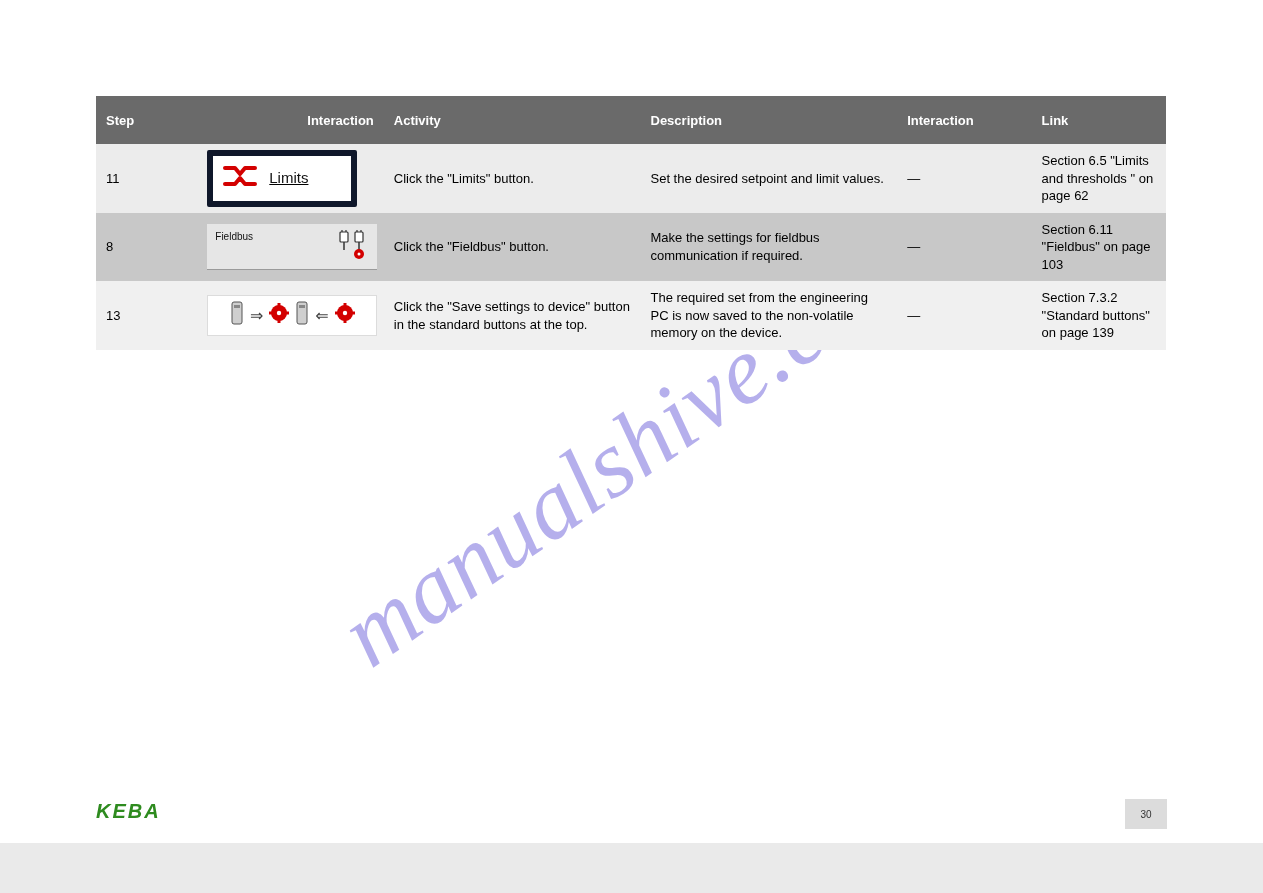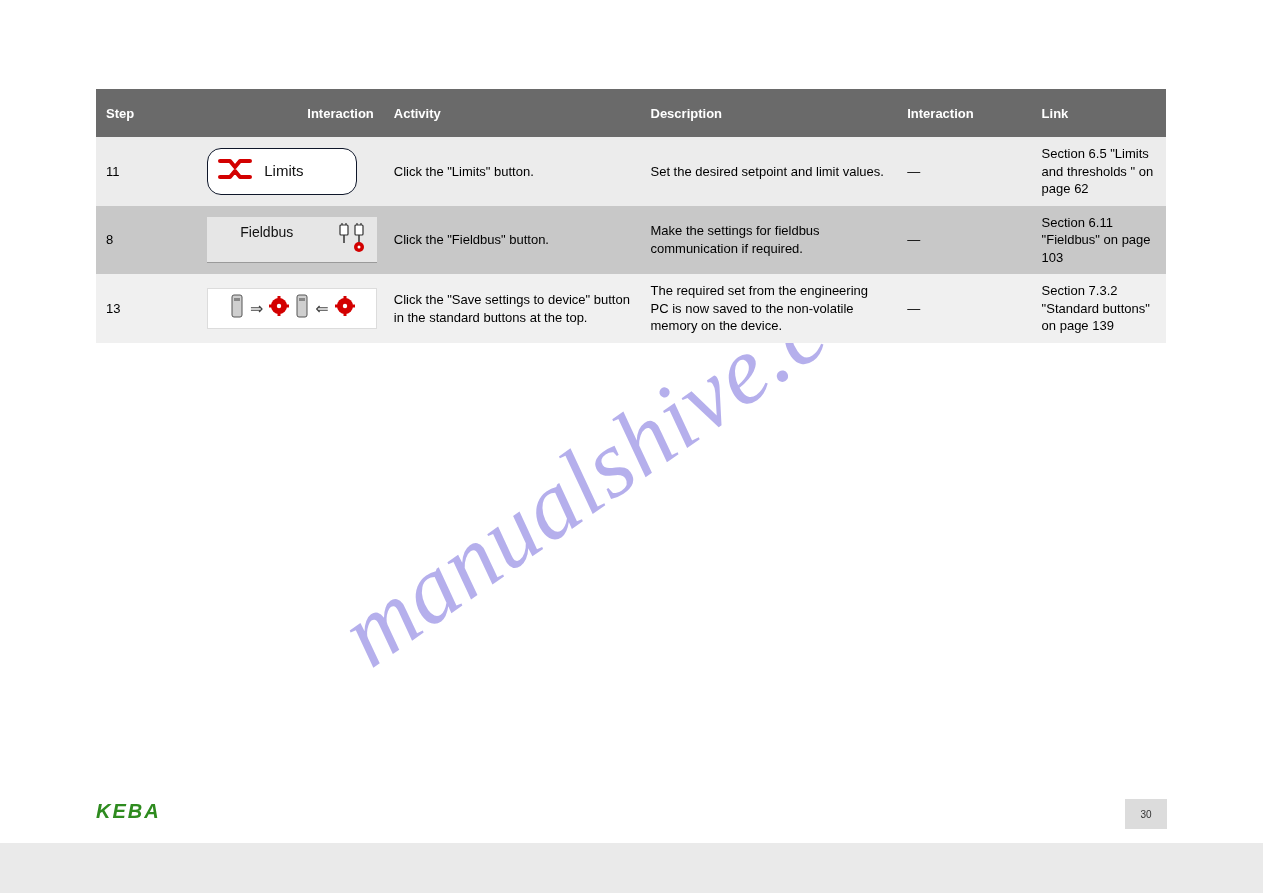--- a/index.html
+++ b/index.html
@@ -12,21 +12,21 @@
     position: relative;
     overflow: hidden;
   }
   .page {
     position: absolute;
     top: 0; left: 0; right: 0; bottom: 0;
   }
   .table-wrap {
     position: absolute;
     left: 96px;
-    top: 89px;
+    top: 96px;
     width: 1070px;
   }
   table {
     width: 100%;
     border-collapse: collapse;
     font-size: 13px;
   }
   thead th {
     background: #6a6a6a;
     color: #ffffff;
@@ -51,45 +51,46 @@
   tbody tr.light td { background: #ececec; }
   tbody tr.dark td  { background: #c8c8c8; }
   tbody tr.light2 td { background: #f0f0f0; }
   .step-cell { text-align: left; font-weight: normal; }
   .link-cell { color: #000; }
 
   
   .icon-cell { padding: 6px; }
   .icon-box {
     background: #ffffff;
-    border: 1px solid #0f172a;
-    border-radius: 14px;
+    border: 6px solid #0f172a;
+    border-radius: 2px;
     width: 150px;
     padding: 6px 8px;
     display: inline-block;
+    text-decoration: underline;
   }
   .limits-wrap {
     display: flex;
     align-items: center;
     gap: 10px;
   }
   .limits-label { font-size: 15px; color: #111; }
   .fieldbus-box {
     background: #e6e6e6;
     border-bottom: 1px solid #9a9a9a;
     width: 170px;
     padding: 6px 8px 4px 8px;
     display: inline-block;
   }
   .fieldbus-top {
     display: flex;
     justify-content: space-between;
     align-items: flex-start;
   }
-  .fieldbus-label { font-size: 14px; color: #111; margin-left: 25px; }
+  .fieldbus-label { font-size: 10px; color: #111; }
   .ar-box {
     background: #ffffff;
     border: 1px solid #dcdcdc;
     width: 170px;
     padding: 4px 6px;
     display: inline-flex;
     align-items: center;
     gap: 6px;
     justify-content: center;
   }

